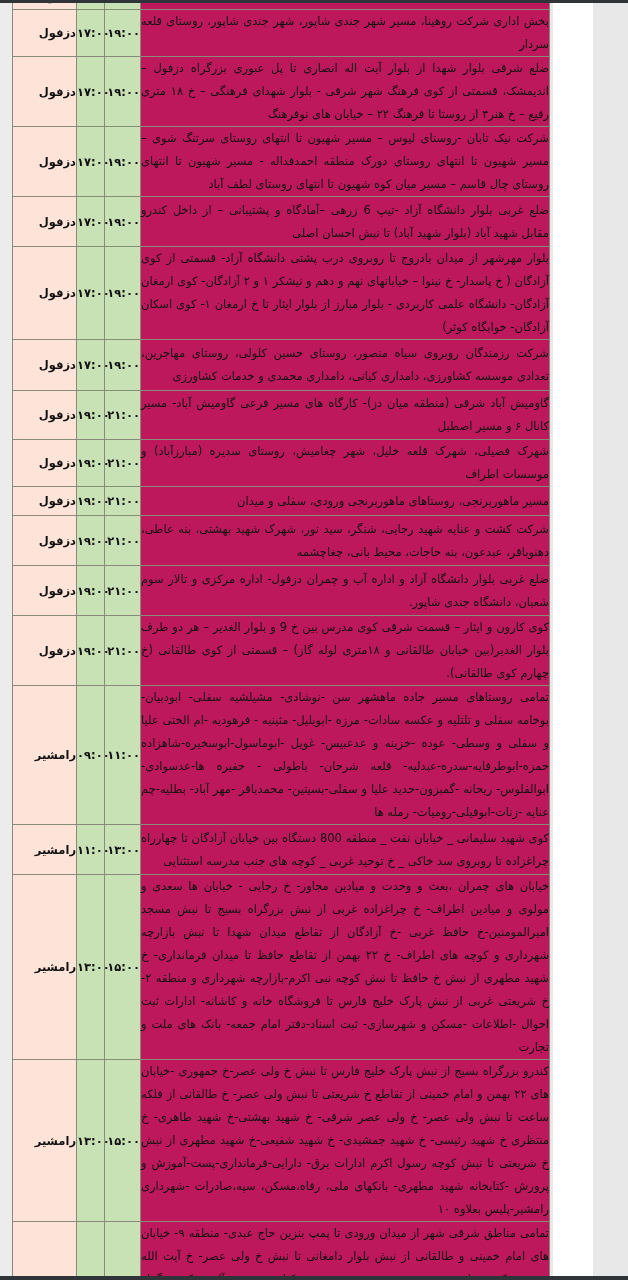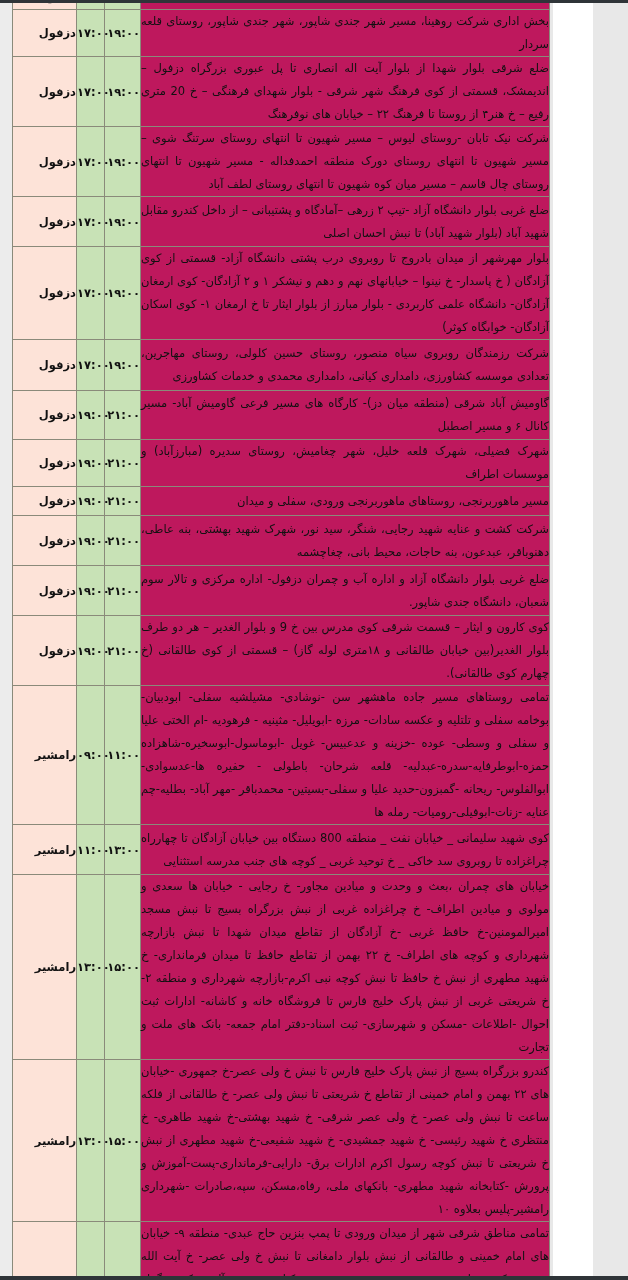--- a/index.html
+++ b/index.html
@@ -73,33 +73,33 @@
         <tr style="height: 29px;">
           <td class="city">دزفول</td>
           <td class="from">۱۷:۰۰</td>
           <td class="to">۱۹:۰۰</td>
           <td class="desc">بخش اداری شرکت روهینا، مسیر شهر جندی شاپور، شهر جندی شاپور، روستای قلعه سردار</td>
         </tr>
         <tr style="height: 70px;">
           <td class="city">دزفول</td>
           <td class="from">۱۷:۰۰</td>
           <td class="to">۱۹:۰۰</td>
-          <td class="desc">ضلع شرقی بلوار شهدا از بلوار آیت اله انصاری تا پل عبوری بزرگراه دزفول – اندیمشک، قسمتی از کوی فرهنگ شهر شرقی - بلوار شهدای فرهنگی – خ 20 متری رفیع – خ هنر۴ از روستا تا فرهنگ ۲۲ – خیابان های نوفرهنگ</td>
+          <td class="desc">ضلع شرقی بلوار شهدا از بلوار آیت اله انصاری تا پل عبوری بزرگراه دزفول – اندیمشک، قسمتی از کوی فرهنگ شهر شرقی - بلوار شهدای فرهنگی – خ ۱۸ متری رفیع – خ هنر۴ از روستا تا فرهنگ ۲۲ – خیابان های نوفرهنگ</td>
         </tr>
         <tr style="height: 70px;">
           <td class="city">دزفول</td>
           <td class="from">۱۷:۰۰</td>
           <td class="to">۱۹:۰۰</td>
           <td class="desc">شرکت نیک تابان -روستای لیوس – مسیر شهیون تا انتهای روستای سرتنگ شوی – مسیر شهیون تا انتهای روستای دورک منطقه احمدفداله - مسیر شهیون تا انتهای روستای چال قاسم – مسیر میان کوه شهیون تا انتهای روستای لطف آباد</td>
         </tr>
         <tr style="height: 50px;">
           <td class="city">دزفول</td>
           <td class="from">۱۷:۰۰</td>
           <td class="to">۱۹:۰۰</td>
-          <td class="desc">ضلع غربی بلوار دانشگاه آزاد -تیپ ۲ زرهی –آمادگاه و پشتیبانی – از داخل کندرو مقابل شهید آباد (بلوار شهید آباد) تا نبش احسان اصلی</td>
+          <td class="desc">ضلع غربی بلوار دانشگاه آزاد -تیپ 6 زرهی –آمادگاه و پشتیبانی – از داخل کندرو مقابل شهید آباد (بلوار شهید آباد) تا نبش احسان اصلی</td>
         </tr>
         <tr style="height: 74px;">
           <td class="city">دزفول</td>
           <td class="from">۱۷:۰۰</td>
           <td class="to">۱۹:۰۰</td>
           <td class="desc">بلوار مهرشهر از میدان بادروج تا روبروی درب پشتی دانشگاه آزاد- قسمتی از کوی آزادگان ( خ پاسدار- خ نینوا – خیابانهای نهم و دهم و نیشکر ۱ و ۲ آزادگان- کوی ارمغان آزادگان- دانشگاه علمی کاربردی - بلوار مبارز از بلوار ایثار تا خ ارمغان ۱- کوی اسکان آزادگان- خوابگاه کوثر)</td>
         </tr>
         <tr style="height: 51px;">
           <td class="city">دزفول</td>
           <td class="from">۱۷:۰۰</td>

